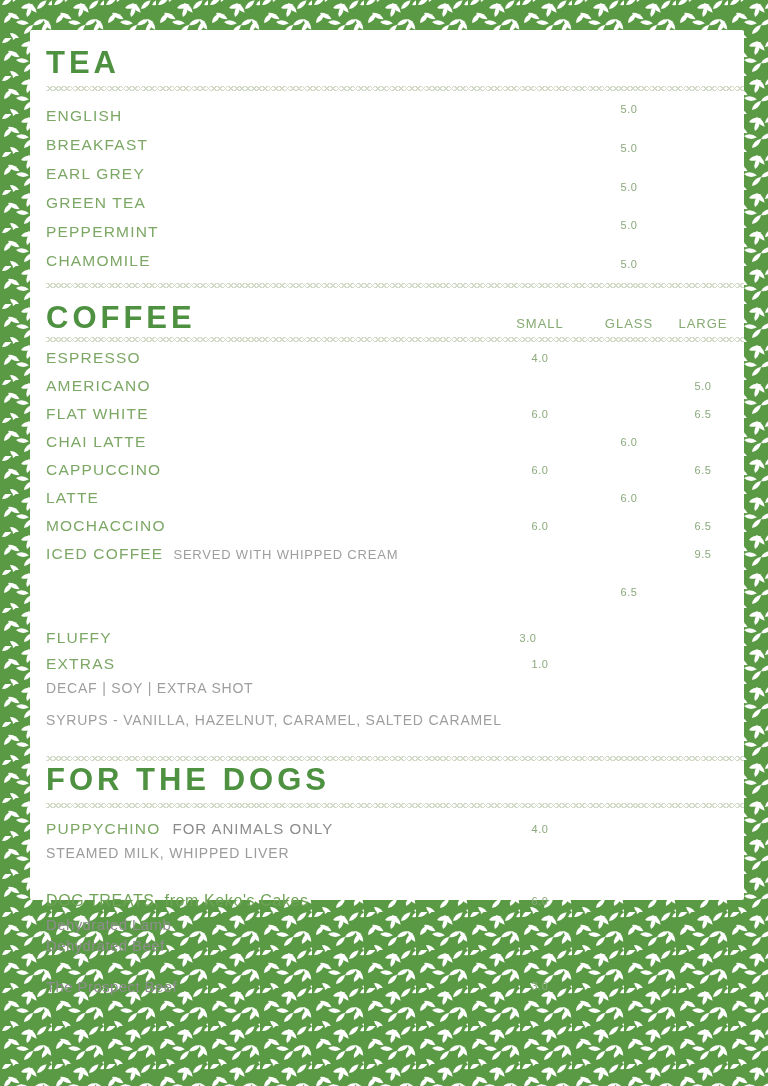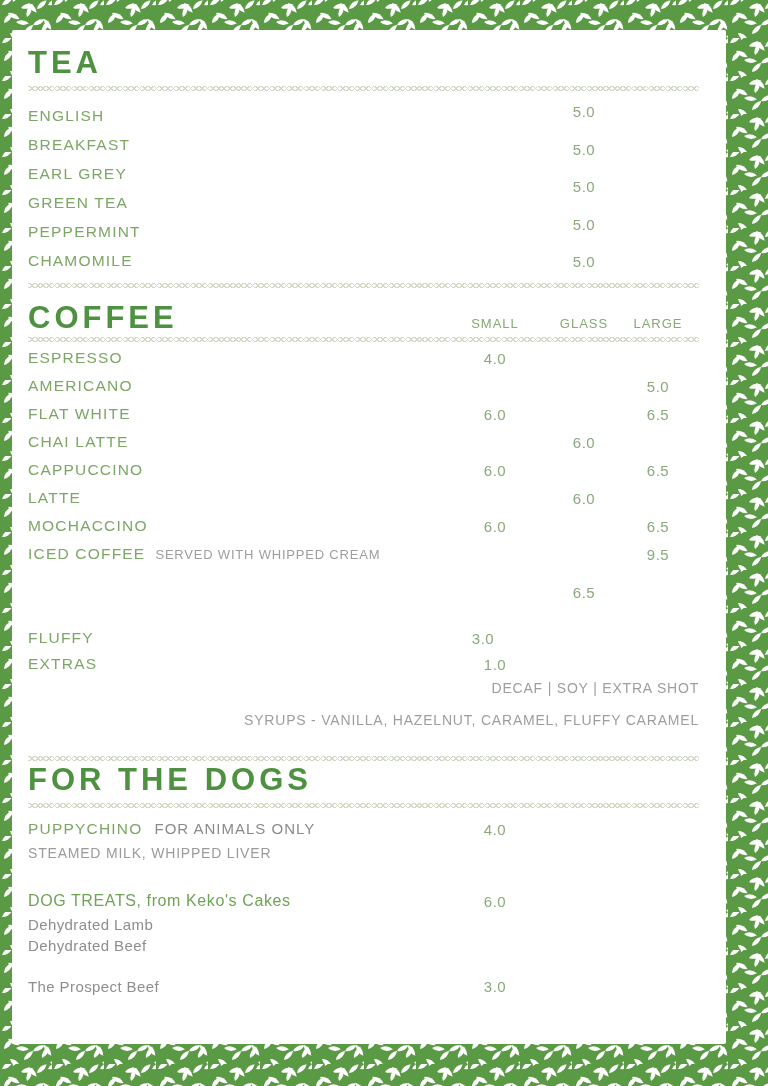--- a/index.html
+++ b/index.html
@@ -3,44 +3,44 @@
 <meta charset="utf-8">
 <style>
   html,body{margin:0;padding:0;}
   body{
     width:768px;height:1086px;position:relative;overflow:hidden;
     font-family:"Liberation Sans", sans-serif;
     background:#5a9a44;
   }
   svg.bg{position:absolute;left:0;top:0;}
   .panel{
-    position:absolute;left:12px;top:30px;width:714px;height:1014px;
+    position:absolute;left:30px;top:30px;width:714px;height:870px;
     background:#ffffff;border-radius:2px;
-    padding:14px 27px 0 16px;box-sizing:border-box;
+    padding:14px 0 0 16px;box-sizing:border-box;
   }
   h1.sec{
     margin:2px 0 6px 0;font-size:31px;line-height:34px;font-weight:bold;
     letter-spacing:4px;color:#4e9140;
   }
   .divider{
     height:5px;margin:2px 0;
     background:
       repeating-linear-gradient(45deg,#d3dac8 0 1.2px,transparent 1.2px 4px),
       repeating-linear-gradient(135deg,#d3dac8 0 1.2px,transparent 1.2px 4px);
   }
   
   .tea-flex{display:flex;margin:10px 0 8px 0;}
   .tea-names{flex:1;}
   .tea-names .item{line-height:29px;}
   .tea-prices{width:260px;display:flex;flex-direction:column;justify-content:space-between;padding:2px 0 5px 0;box-sizing:border-box;}
   .tea-prices .price{width:66px;margin-left:112px;text-align:center;}
   
   .item{font-size:15.5px;letter-spacing:1.2px;color:#7ca765;}
-  .price{font-size:15px;letter-spacing:0.5px;color:#8ba97c;}
-  .muted{font-size:14px;letter-spacing:0.8px;color:#9e9e9e;text-align:right;}
+  .price{font-size:11px;letter-spacing:0.5px;color:#8ba97c;}
+  .muted{font-size:14px;letter-spacing:0.8px;color:#9e9e9e;}
   
   .cgrid{display:grid;grid-template-columns:1fr 112px 66px 82px;}
   .coffee-head{margin-top:2px;align-items:end;}
   .coffee-head h1{margin:0;}
   .colhdr{font-size:13px;letter-spacing:1px;color:#85aa72;text-align:center;padding-bottom:4px;margin-top:26px;}
   .crow{height:28px;align-items:center;}
   .crow .price{text-align:center;}
   #coffee-rows .crow:nth-child(9) .price,
   #coffee-rows .crow:nth-child(10) .price{transform:translateY(10px);}
   .note{font-size:13px;letter-spacing:0.8px;color:#9e9e9e;margin-left:10px;}
@@ -192,21 +192,21 @@
       <div class="item">FLUFFY</div>
       <div class="price">3.0</div>
       <div></div>
     </div>
     <div class="xrow extras-row">
       <div class="item">EXTRAS</div>
       <div class="price">1.0</div>
       <div></div>
     </div>
     <div class="muted subline">DECAF | SOY | EXTRA SHOT</div>
-    <div class="muted syrups">SYRUPS - VANILLA, HAZELNUT, CARAMEL, FLUFFY CARAMEL</div>
+    <div class="muted syrups">SYRUPS - VANILLA, HAZELNUT, CARAMEL, SALTED CARAMEL</div>
   </section>
 
   <div class="divider pre-dogs"></div>
 
   <section>
     <h1 class="sec">FOR THE DOGS</h1>
     <div class="divider"></div>
 
     <div class="drow pup-row">
       <div>

